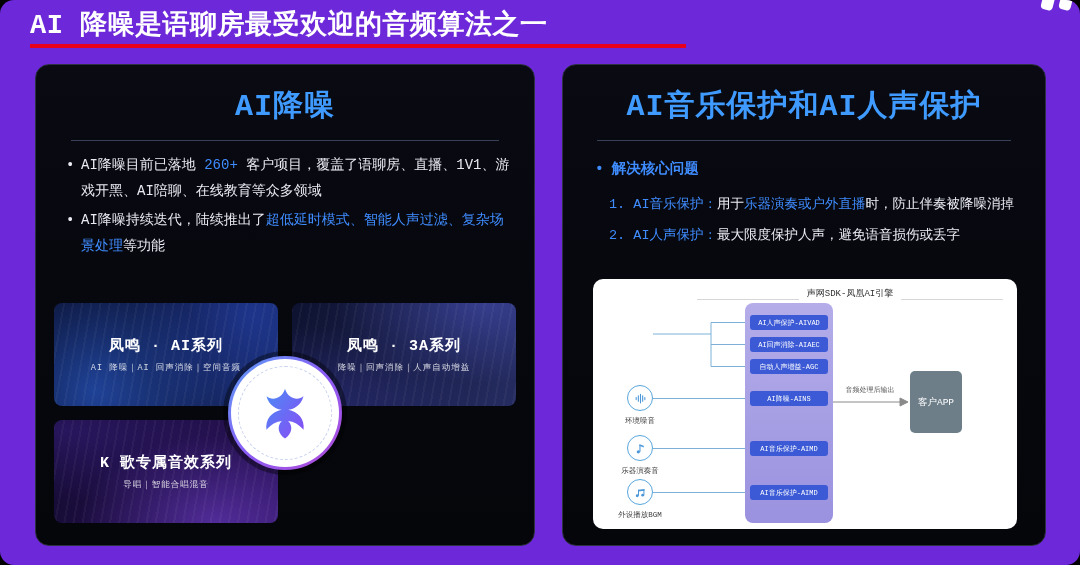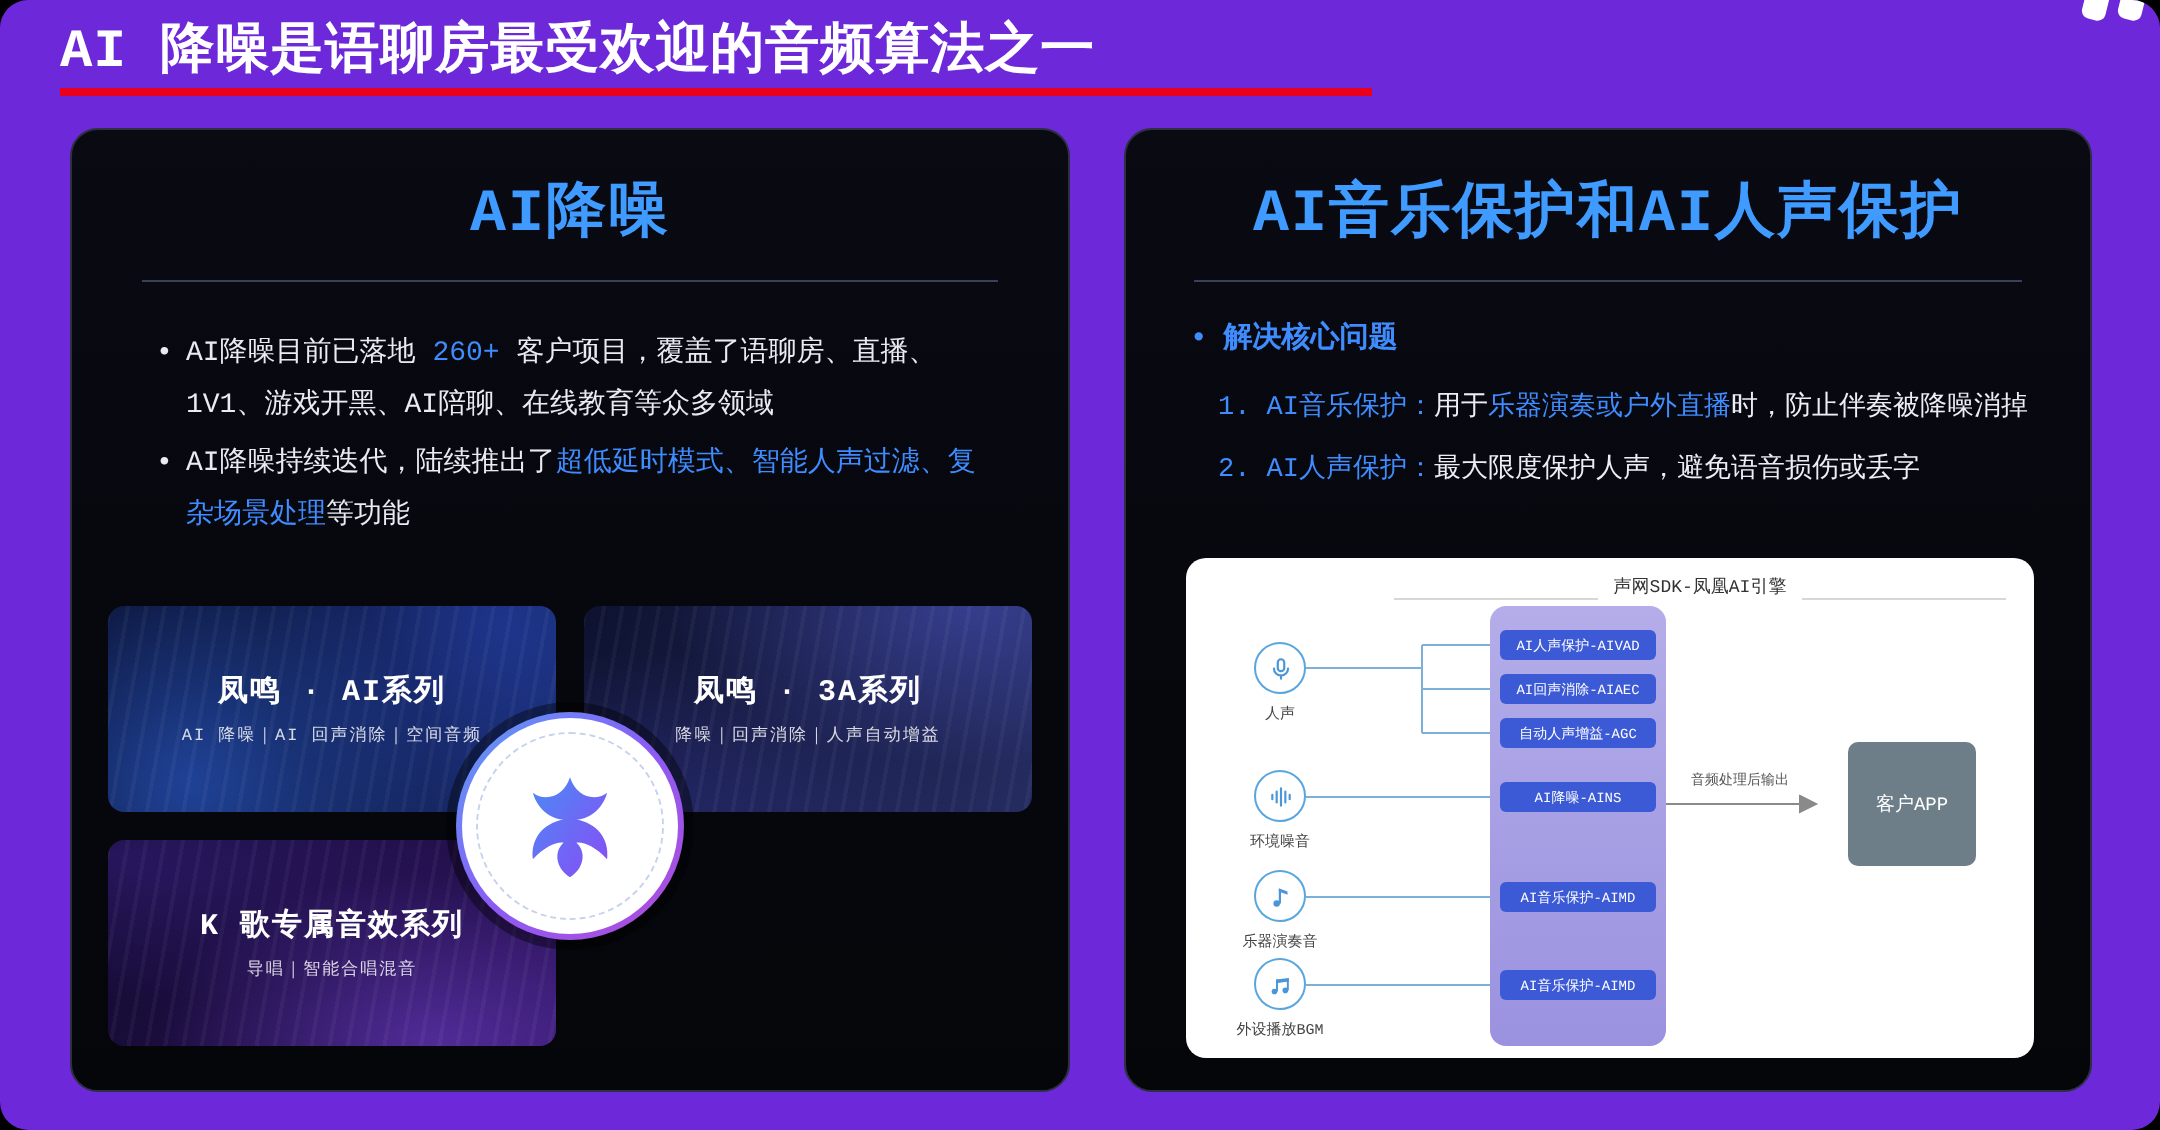--- a/index.html
+++ b/index.html
@@ -17,21 +17,21 @@
   .panel{position:absolute;top:64px;height:482px;box-sizing:border-box;
          background:linear-gradient(180deg,#090a12,#05060a);
          border:1px solid #2c3040;border-radius:14px;}
   .panel-left{left:35px;width:500px;}
   .panel-right{left:562px;width:484px;}
   .panel-title{margin:0;padding-top:20px;text-align:center;color:#3f9bff;font-size:30px;
                font-weight:700;letter-spacing:1px;}
   .panel-divider{width:86%;height:1px;background:#39405a;margin:14px auto 0;}
 
   
-  .bullets{position:absolute;left:30px;right:22px;top:88px;margin:12px;padding:0;list-style:none;
+  .bullets{position:absolute;left:30px;right:22px;top:88px;margin:0;padding:0;list-style:none;
            color:#e9eaf2;font-size:14px;line-height:1.85;}
   .bullet{position:relative;padding-left:15px;margin-bottom:3px;}
   .bullet::before{content:"•";position:absolute;left:0;color:#e9eaf2;}
   .hl{color:#3f8cff;}
 
   
   .cards{position:absolute;left:18px;right:18px;top:238px;bottom:22px;display:grid;
          grid-template-columns:1fr 1fr;grid-template-rows:1fr 1fr;gap:14px;}
   .card{position:relative;border-radius:8px;overflow:hidden;display:flex;flex-direction:column;
         align-items:center;justify-content:center;gap:7px;}
@@ -79,21 +79,21 @@
   .source-label{margin-top:5px;font-size:7.5px;color:#444;}
   .src-1{top:42px;}.src-2{top:106px;}.src-3{top:156px;}.src-4{top:200px;}
   .engine{position:absolute;left:152px;top:24px;width:88px;height:220px;border-radius:8px;
           background:linear-gradient(180deg,#b4ade9,#9a92df);}
   .module{position:absolute;left:5px;width:78px;height:15px;background:#3c5ad6;border-radius:3px;
           color:#fff;font-size:7px;display:flex;align-items:center;justify-content:center;
           white-space:nowrap;}
   .mod-1{top:12px;}.mod-2{top:34px;}.mod-3{top:56px;}.mod-4{top:88px;}.mod-5{top:138px;}.mod-6{top:182px;}
   .output-label{position:absolute;left:240px;top:106px;width:74px;text-align:center;
                 font-size:7px;color:#555;}
-  .client{position:absolute;left:331px;top:92px;width:64px;height:62px;background:#6d7e89;
+  .client{position:absolute;left:317px;top:92px;width:52px;height:62px;background:#6d7e89;
           border-radius:5px;color:#fff;font-size:9.5px;display:flex;align-items:center;justify-content:center;}
 </style>
 </head>
 <body>
 
 <div class="slide">
 
   <h1 class="page-title">AI 降噪是语聊房最受欢迎的音频算法之一</h1>
   <div class="title-underline"></div>
   <div class="corner-logo">
@@ -174,32 +174,20 @@
           <polygon points="307,119 315,123 307,127"></polygon>
         </g>
       </svg>
 
       <div class="diagram-title">
         <span class="tline"></span>
         <span>声网SDK-凤凰AI引擎</span>
         <span class="tline"></span>
       </div>
 
-      <div class="source src-1">
-        <div class="source-circle">
-          <svg viewBox="0 0 24 24" width="13" height="13" aria-hidden="true">
-            <g fill="none" stroke="#4a96d8" stroke-width="2" stroke-linecap="round">
-              <rect x="9" y="3" width="6" height="11" rx="3"></rect>
-              <path d="M5.5 11.5a6.5 6.5 0 0 0 13 0"></path>
-                <path d="M12 18v3"></path>
-            </g>
-          </svg>
-        </div>
-        <div class="source-label">人声</div>
-      </div>
       <div class="source src-2">
         <div class="source-circle">
           <svg viewBox="0 0 24 24" width="13" height="13" aria-hidden="true">
             <g fill="none" stroke="#4a96d8" stroke-width="2" stroke-linecap="round">
               <path d="M4 10v4M8 7v10M12 4v16M16 7v10M20 10v4"></path>
             </g>
           </svg>
         </div>
         <div class="source-label">环境噪音</div>
       </div>

